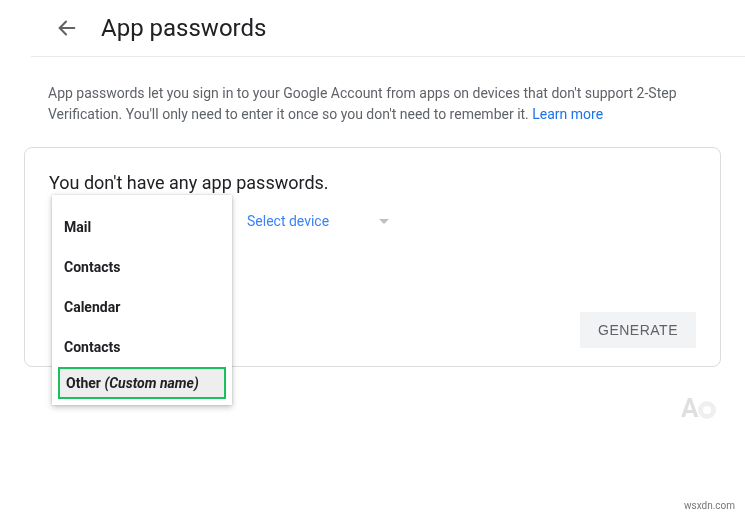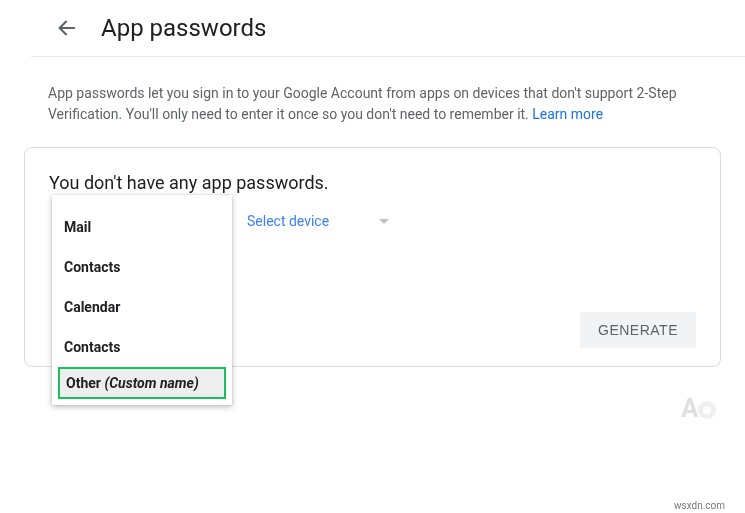--- a/index.html
+++ b/index.html
@@ -155,21 +155,21 @@
       width: 18px; height: 18px;
       border: 5px solid currentColor;
       border-radius: 50%;
       margin: 0 -1px;
       vertical-align: middle;
       position: relative; top: 2px;
       opacity: 0.5;
     }
     .attribution {
       position: absolute;
-      right: 20px;
+      right: 10px;
       bottom: 2px;
       font-size: 10px;
       color: #777;
     }
   </style>
 </head>
 <body>
 
 <div class="header">
   <div class="back-arrow">

